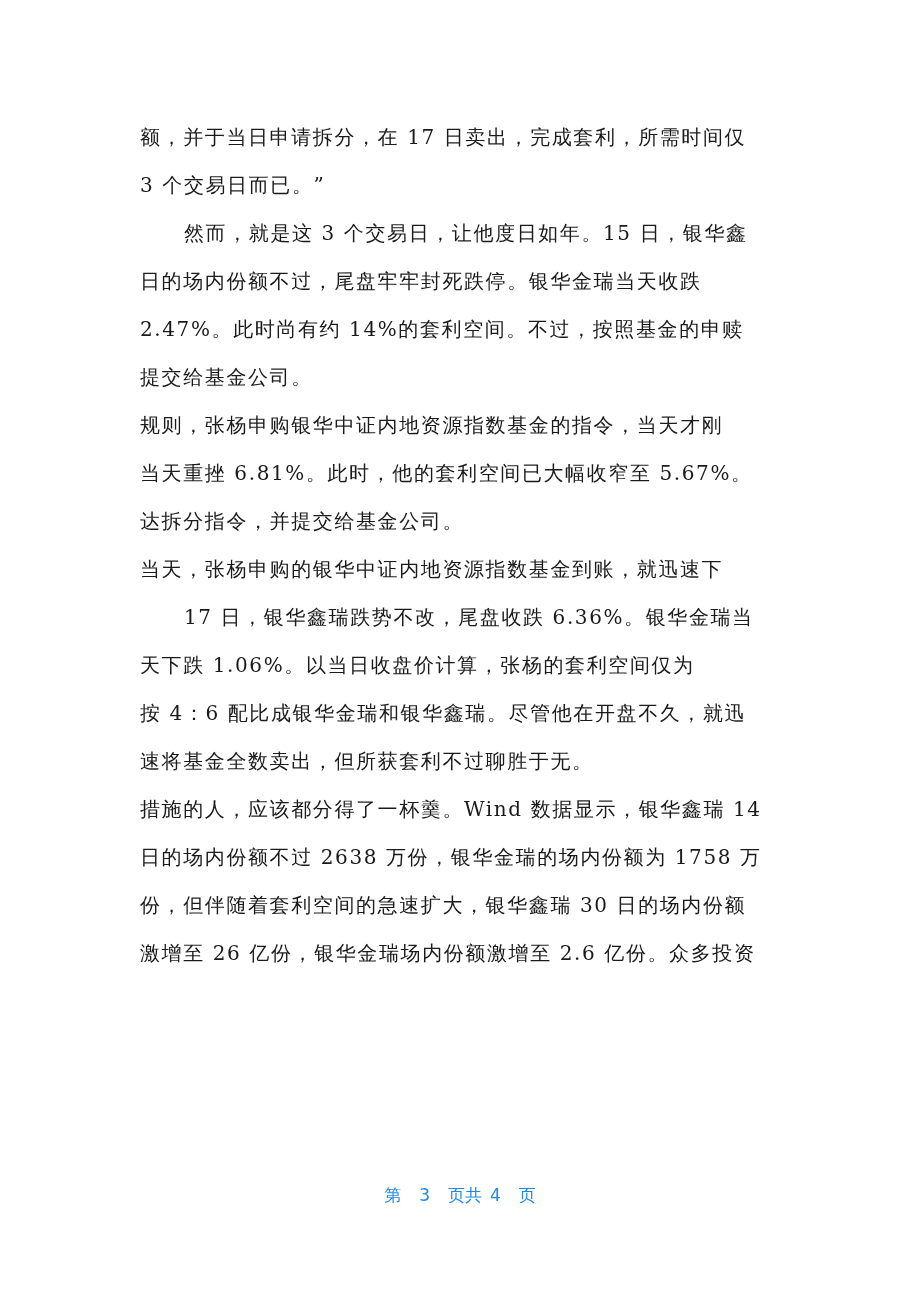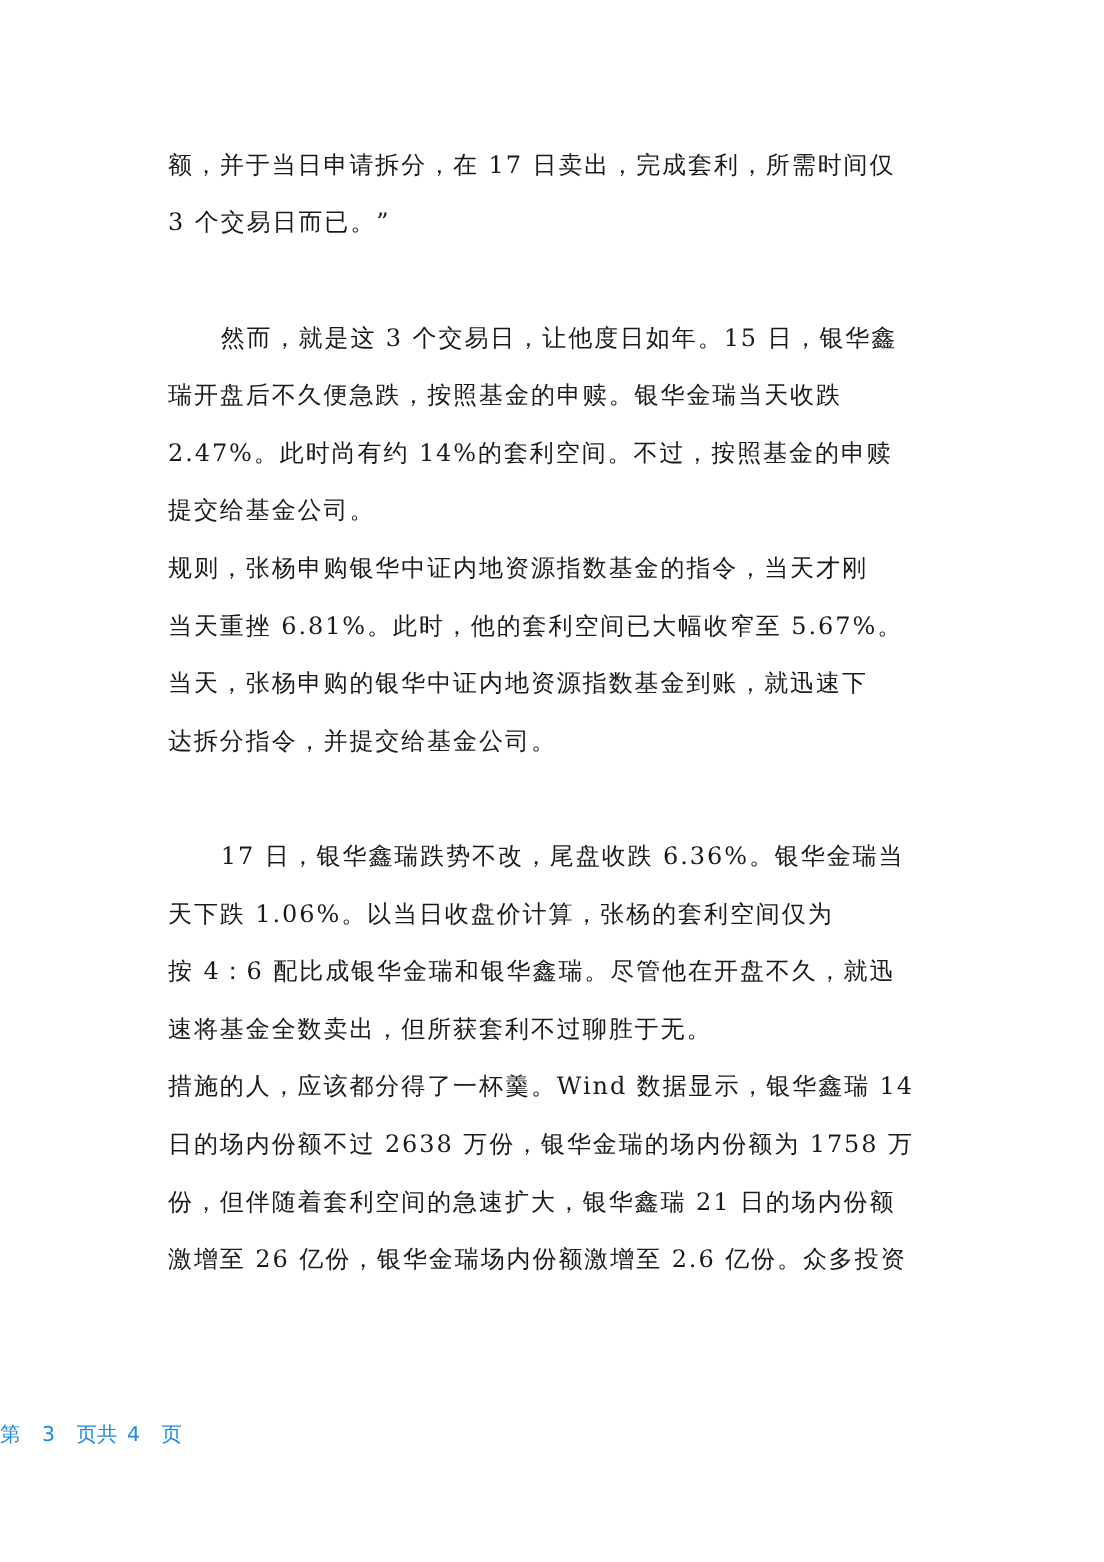--- a/index.html
+++ b/index.html
@@ -30,27 +30,27 @@
     .line {
       height: 48px;
       line-height: 38px;
       font-size: 20px;
       letter-spacing: 1.6px;
       white-space: nowrap;
       overflow: visible;
     }
     .line.indent {
       padding-left: 44px;
-      margin-top: 48px;
     }
     .footer {
       position: absolute;
       left: 0;
       width: 920px;
       top: 1184px;
+      text-align: center;
       font-family: "DejaVu Sans", "Liberation Sans", sans-serif;
       font-size: 17px;
       color: #1e88e5;
       word-spacing: 0;
     }
     .footer span {
       display: inline-block;
     }
     .footer .gap {
       display: inline-block;
@@ -62,33 +62,33 @@
     }
   </style>
 </head>
 <body>
 
 <div class="page">
   <div class="body-text">
     <div class="line">额，并于当日申请拆分，在 17 日卖出，完成套利，所需时间仅</div>
     <div class="line">3 个交易日而已。”</div>
     <div class="line indent">然而，就是这 3 个交易日，让他度日如年。15 日，银华鑫</div>
-    <div class="line">瑞开盘后不久便急跌，按照基金的申赎。银华金瑞当天收跌</div>
+    <div class="line">日的场内份额不过，尾盘牢牢封死跌停。银华金瑞当天收跌</div>
     <div class="line">2.47%。此时尚有约 14%的套利空间。不过，按照基金的申赎</div>
     <div class="line">提交给基金公司。</div>
     <div class="line">规则，张杨申购银华中证内地资源指数基金的指令，当天才刚</div>
     <div class="line">当天重挫 6.81%。此时，他的套利空间已大幅收窄至 5.67%。</div>
+    <div class="line">达拆分指令，并提交给基金公司。</div>
     <div class="line">当天，张杨申购的银华中证内地资源指数基金到账，就迅速下</div>
-    <div class="line">达拆分指令，并提交给基金公司。</div>
     <div class="line indent">17 日，银华鑫瑞跌势不改，尾盘收跌 6.36%。银华金瑞当</div>
     <div class="line">天下跌 1.06%。以当日收盘价计算，张杨的套利空间仅为</div>
     <div class="line">按 4：6 配比成银华金瑞和银华鑫瑞。尽管他在开盘不久，就迅</div>
     <div class="line">速将基金全数卖出，但所获套利不过聊胜于无。</div>
     <div class="line">措施的人，应该都分得了一杯羹。Wind 数据显示，银华鑫瑞 14</div>
     <div class="line">日的场内份额不过 2638 万份，银华金瑞的场内份额为 1758 万</div>
-    <div class="line">份，但伴随着套利空间的急速扩大，银华鑫瑞 21 日的场内份额</div>
+    <div class="line">份，但伴随着套利空间的急速扩大，银华鑫瑞 30 日的场内份额</div>
     <div class="line">激增至 26 亿份，银华金瑞场内份额激增至 2.6 亿份。众多投资</div>
   </div>
 
   <div class="footer">
     <span>第</span><span class="gap"></span><span>3</span><span class="gap"></span><span>页共</span><span class="gap-s"></span><span>4</span><span class="gap"></span><span>页</span>
   </div>
 </div>
 
 </body></html>

